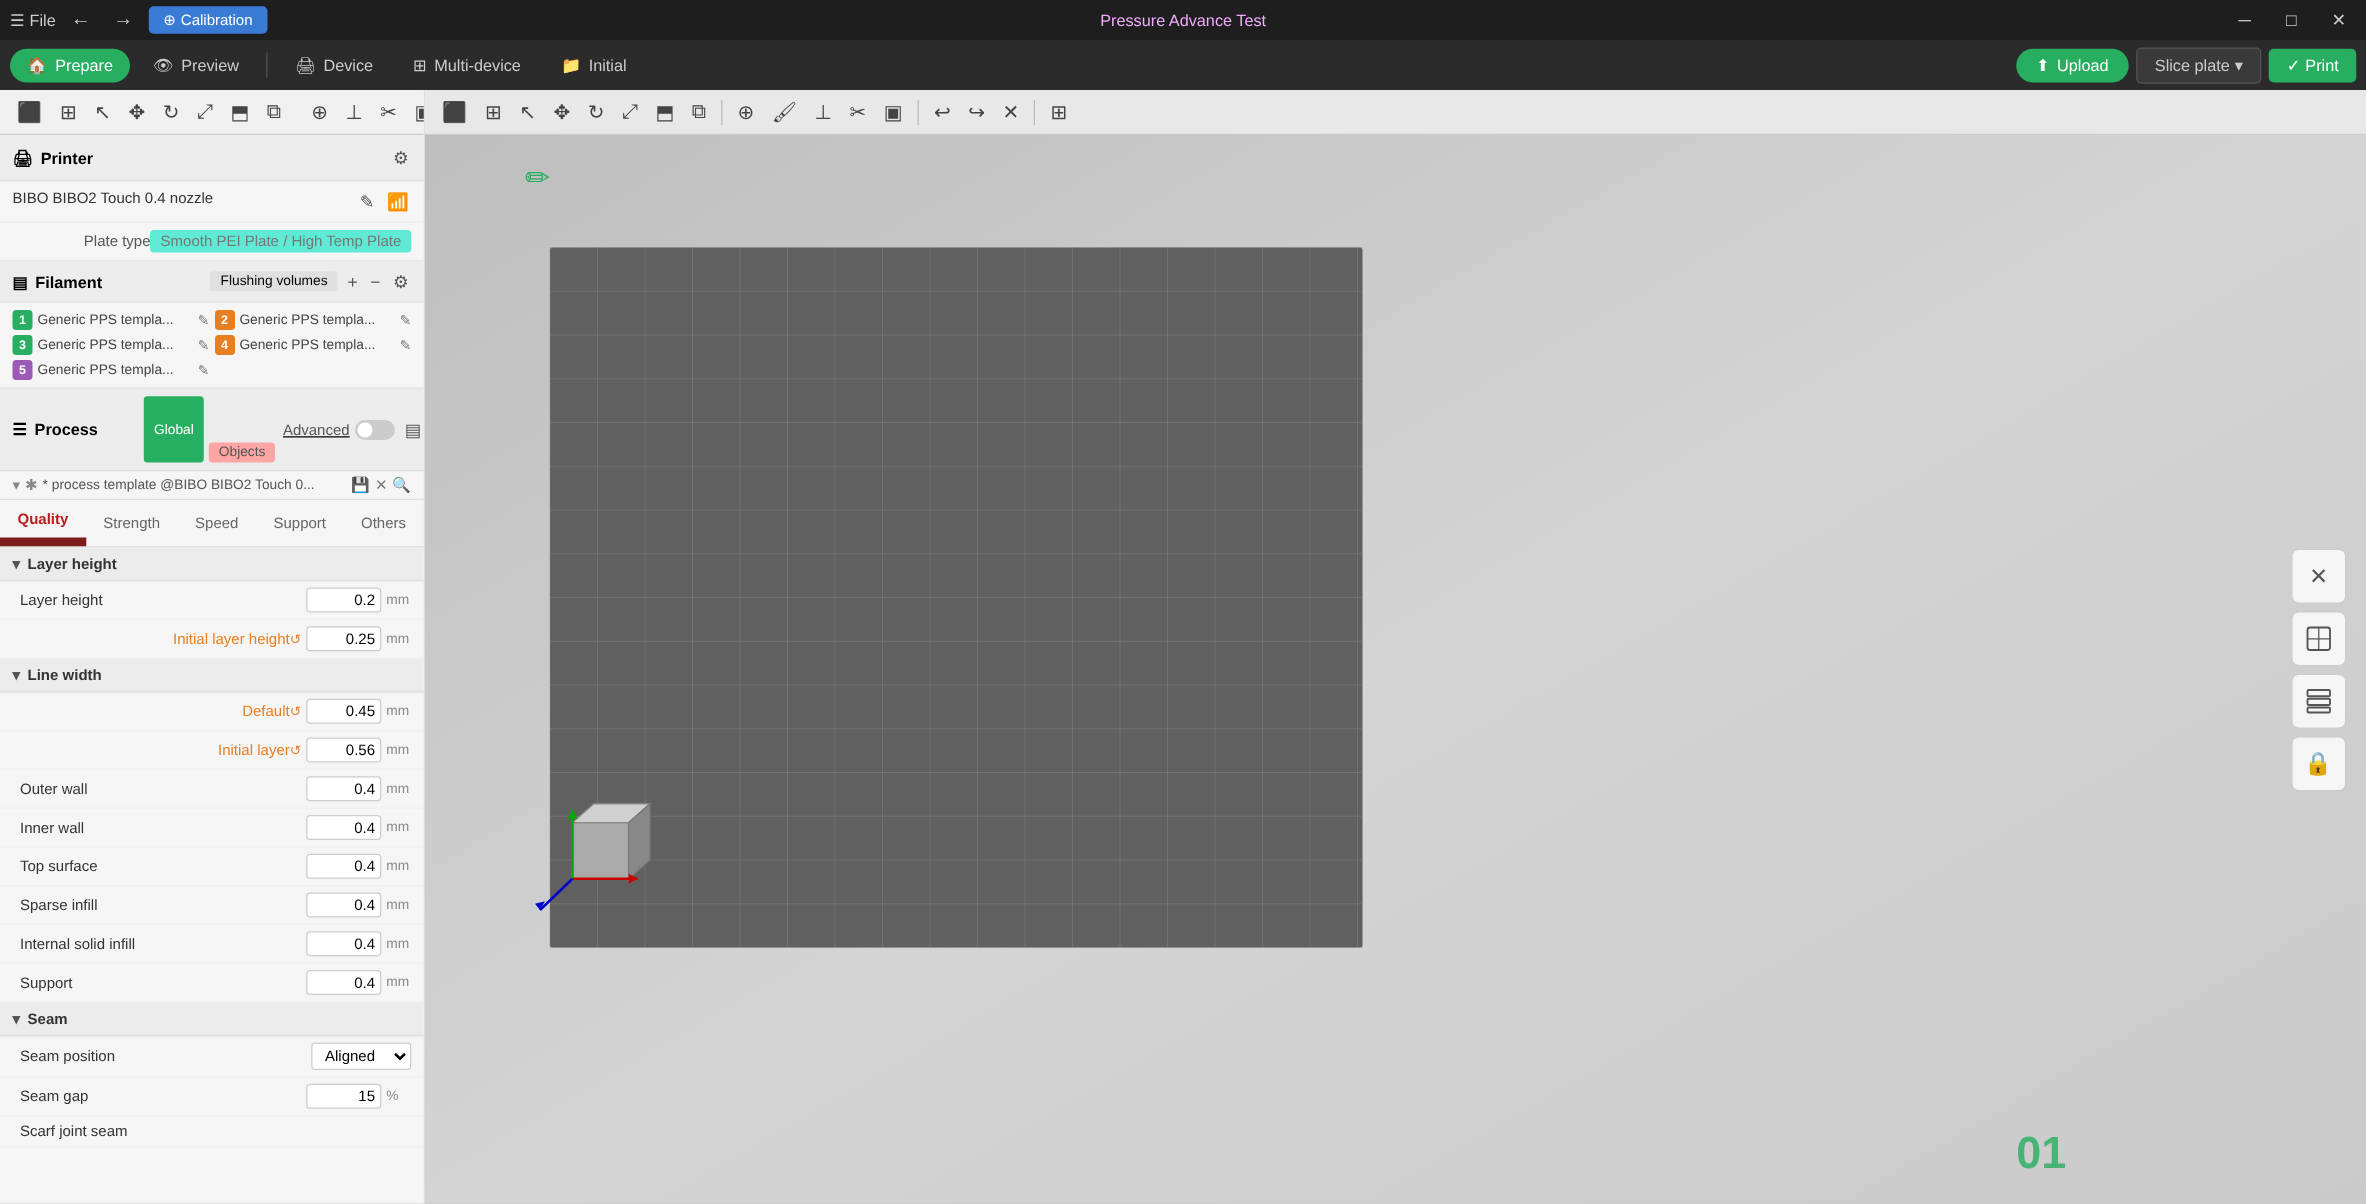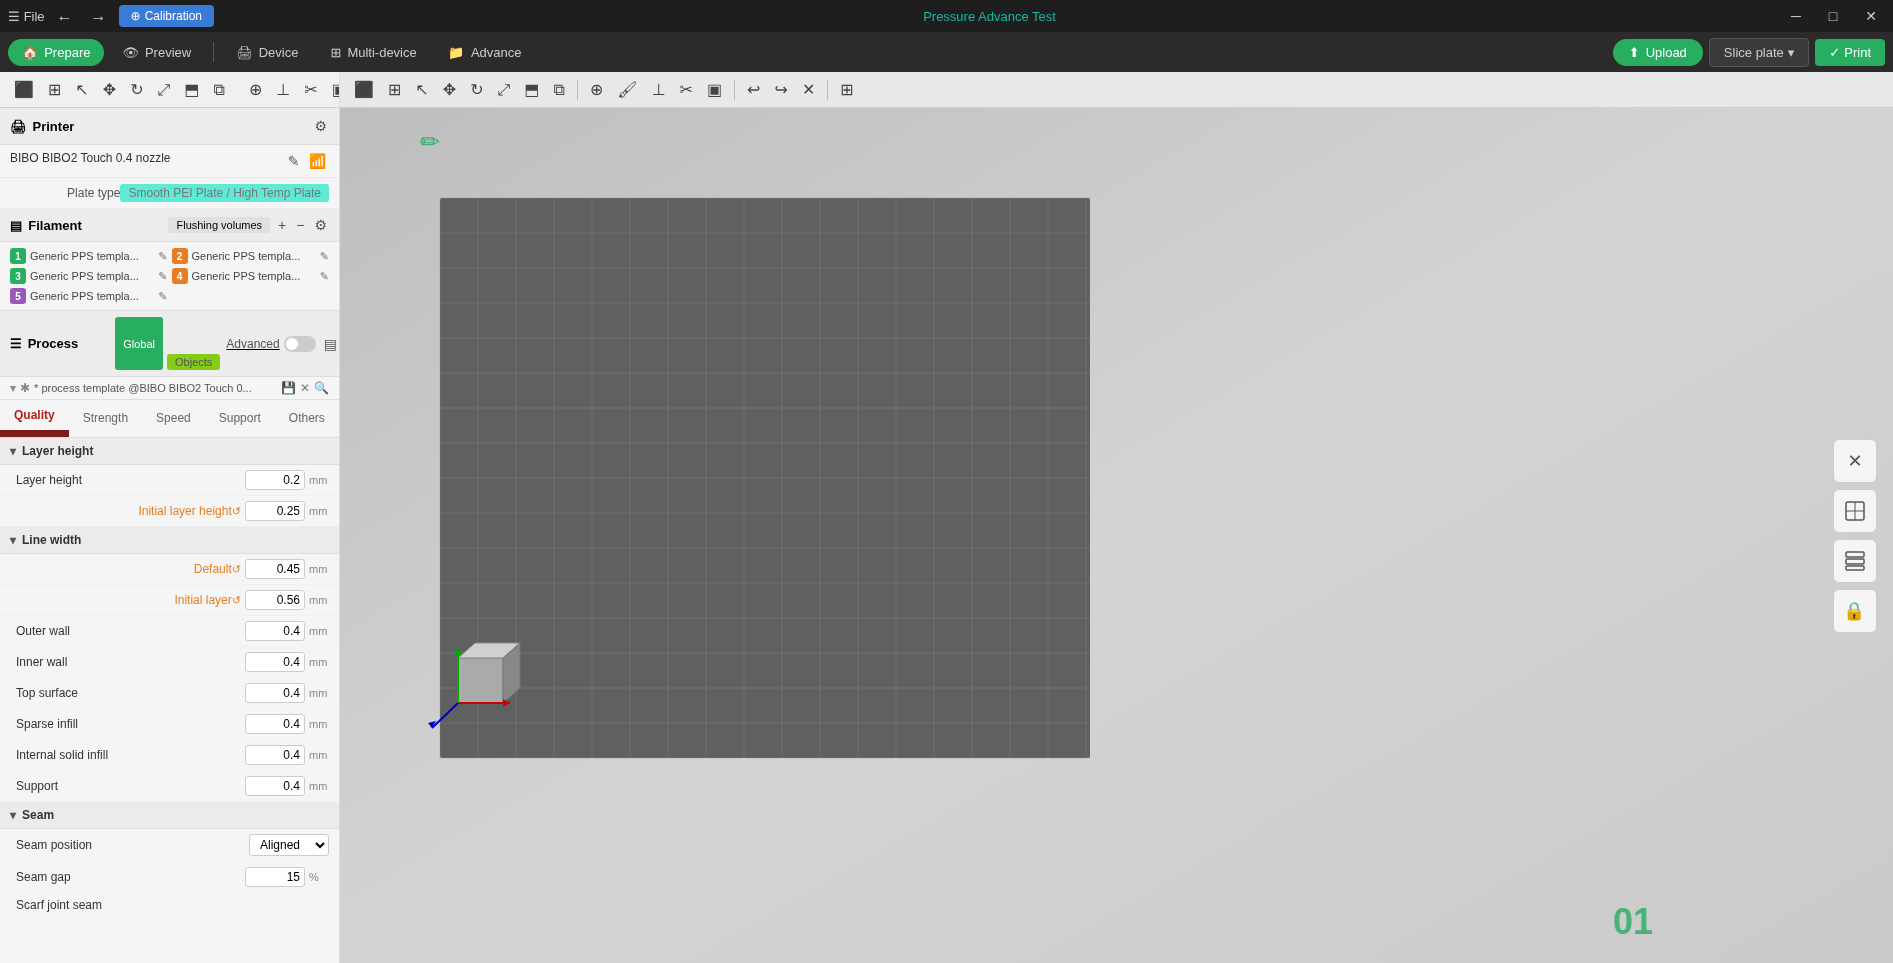--- a/index.html
+++ b/index.html
@@ -5,21 +5,21 @@
     * { box-sizing: border-box; margin: 0; padding: 0; }
     body { font-family: 'Segoe UI', Arial, sans-serif; font-size: 12px; background: #d0d0d0; overflow: hidden; width: 1893px; height: 963px; }
 
     
     .titlebar {
       display: flex; align-items: center; justify-content: space-between;
       background: #1e1e1e; color: #ccc; height: 32px; padding: 0 8px;
       user-select: none;
     }
     .titlebar-left { display: flex; align-items: center; gap: 6px; }
-    .titlebar-center { position: absolute; left: 50%; transform: translateX(-50%); font-size: 13px; color: #14b8a6; margin-left: 43px; }
+    .titlebar-center { position: absolute; left: 50%; transform: translateX(-50%); font-size: 13px; color: #f0abfc; }
     .titlebar-right { display: flex; gap: 12px; font-size: 14px; }
     .titlebar-menu { display: flex; align-items: center; gap: 4px; font-size: 13px; color: #ccc; cursor: pointer; }
     .nav-btn { background: none; border: none; color: #ccc; font-size: 16px; cursor: pointer; padding: 2px 6px; }
     .calibration-btn {
       background: #3a7bd5; color: #fff; border: none; padding: 4px 12px;
       border-radius: 4px; cursor: pointer; font-size: 12px; display: flex; align-items: center; gap: 4px;
     }
     .win-btn { background: none; border: none; color: #ccc; font-size: 14px; cursor: pointer; padding: 2px 8px; }
 
     
@@ -108,21 +108,21 @@
 
     
     .process-header {
       display: flex; align-items: center; justify-content: space-between;
       padding: 6px 10px; background: #ececec; border-bottom: 1px solid #ddd;
     }
     .process-title { font-weight: 600; font-size: 13px; display: flex; align-items: center; gap: 6px; }
     .process-tabs { display: flex; gap: 4px; }
     .ptab { padding: 2px 8px; border-radius: 3px; font-size: 11px; cursor: pointer; border: none; }
     .ptab.active { background: #27ae60; color: #fff; margin-left: 37px; }
-    .ptab.inactive { background: #84cc16; color: #555; margin-top: 37px; }
+    .ptab.inactive { background: #fca5a5; color: #555; margin-top: 37px; }
 
     .process-template-row {
       display: flex; align-items: center; gap: 4px; padding: 4px 10px;
       border-bottom: 1px solid #e0e0e0; font-size: 11px;
     }
     .adv-toggle { display: flex; align-items: center; gap: 4px; text-decoration: underline; }
     .toggle-label { font-size: 12px; color: #555; }
     .toggle-switch {
       width: 32px; height: 16px; background: #ccc; border-radius: 8px;
       position: relative; cursor: pointer;
@@ -243,21 +243,21 @@
   <div class="tb-tab">
     <span>🖨</span>
     <span>Device</span>
   </div>
   <div class="tb-tab">
     <span>⊞</span>
     <span>Multi-device</span>
   </div>
   <div class="tb-tab">
     <span>📁</span>
-    <span>Advance</span>
+    <span>Initial</span>
   </div>
   <div class="tb-right">
     <button class="upload-btn">
       <span>⬆</span>
       <span>Upload</span>
     </button>
     <button class="slice-btn">
       <span>Slice plate</span>
       <span>▾</span>
     </button>

